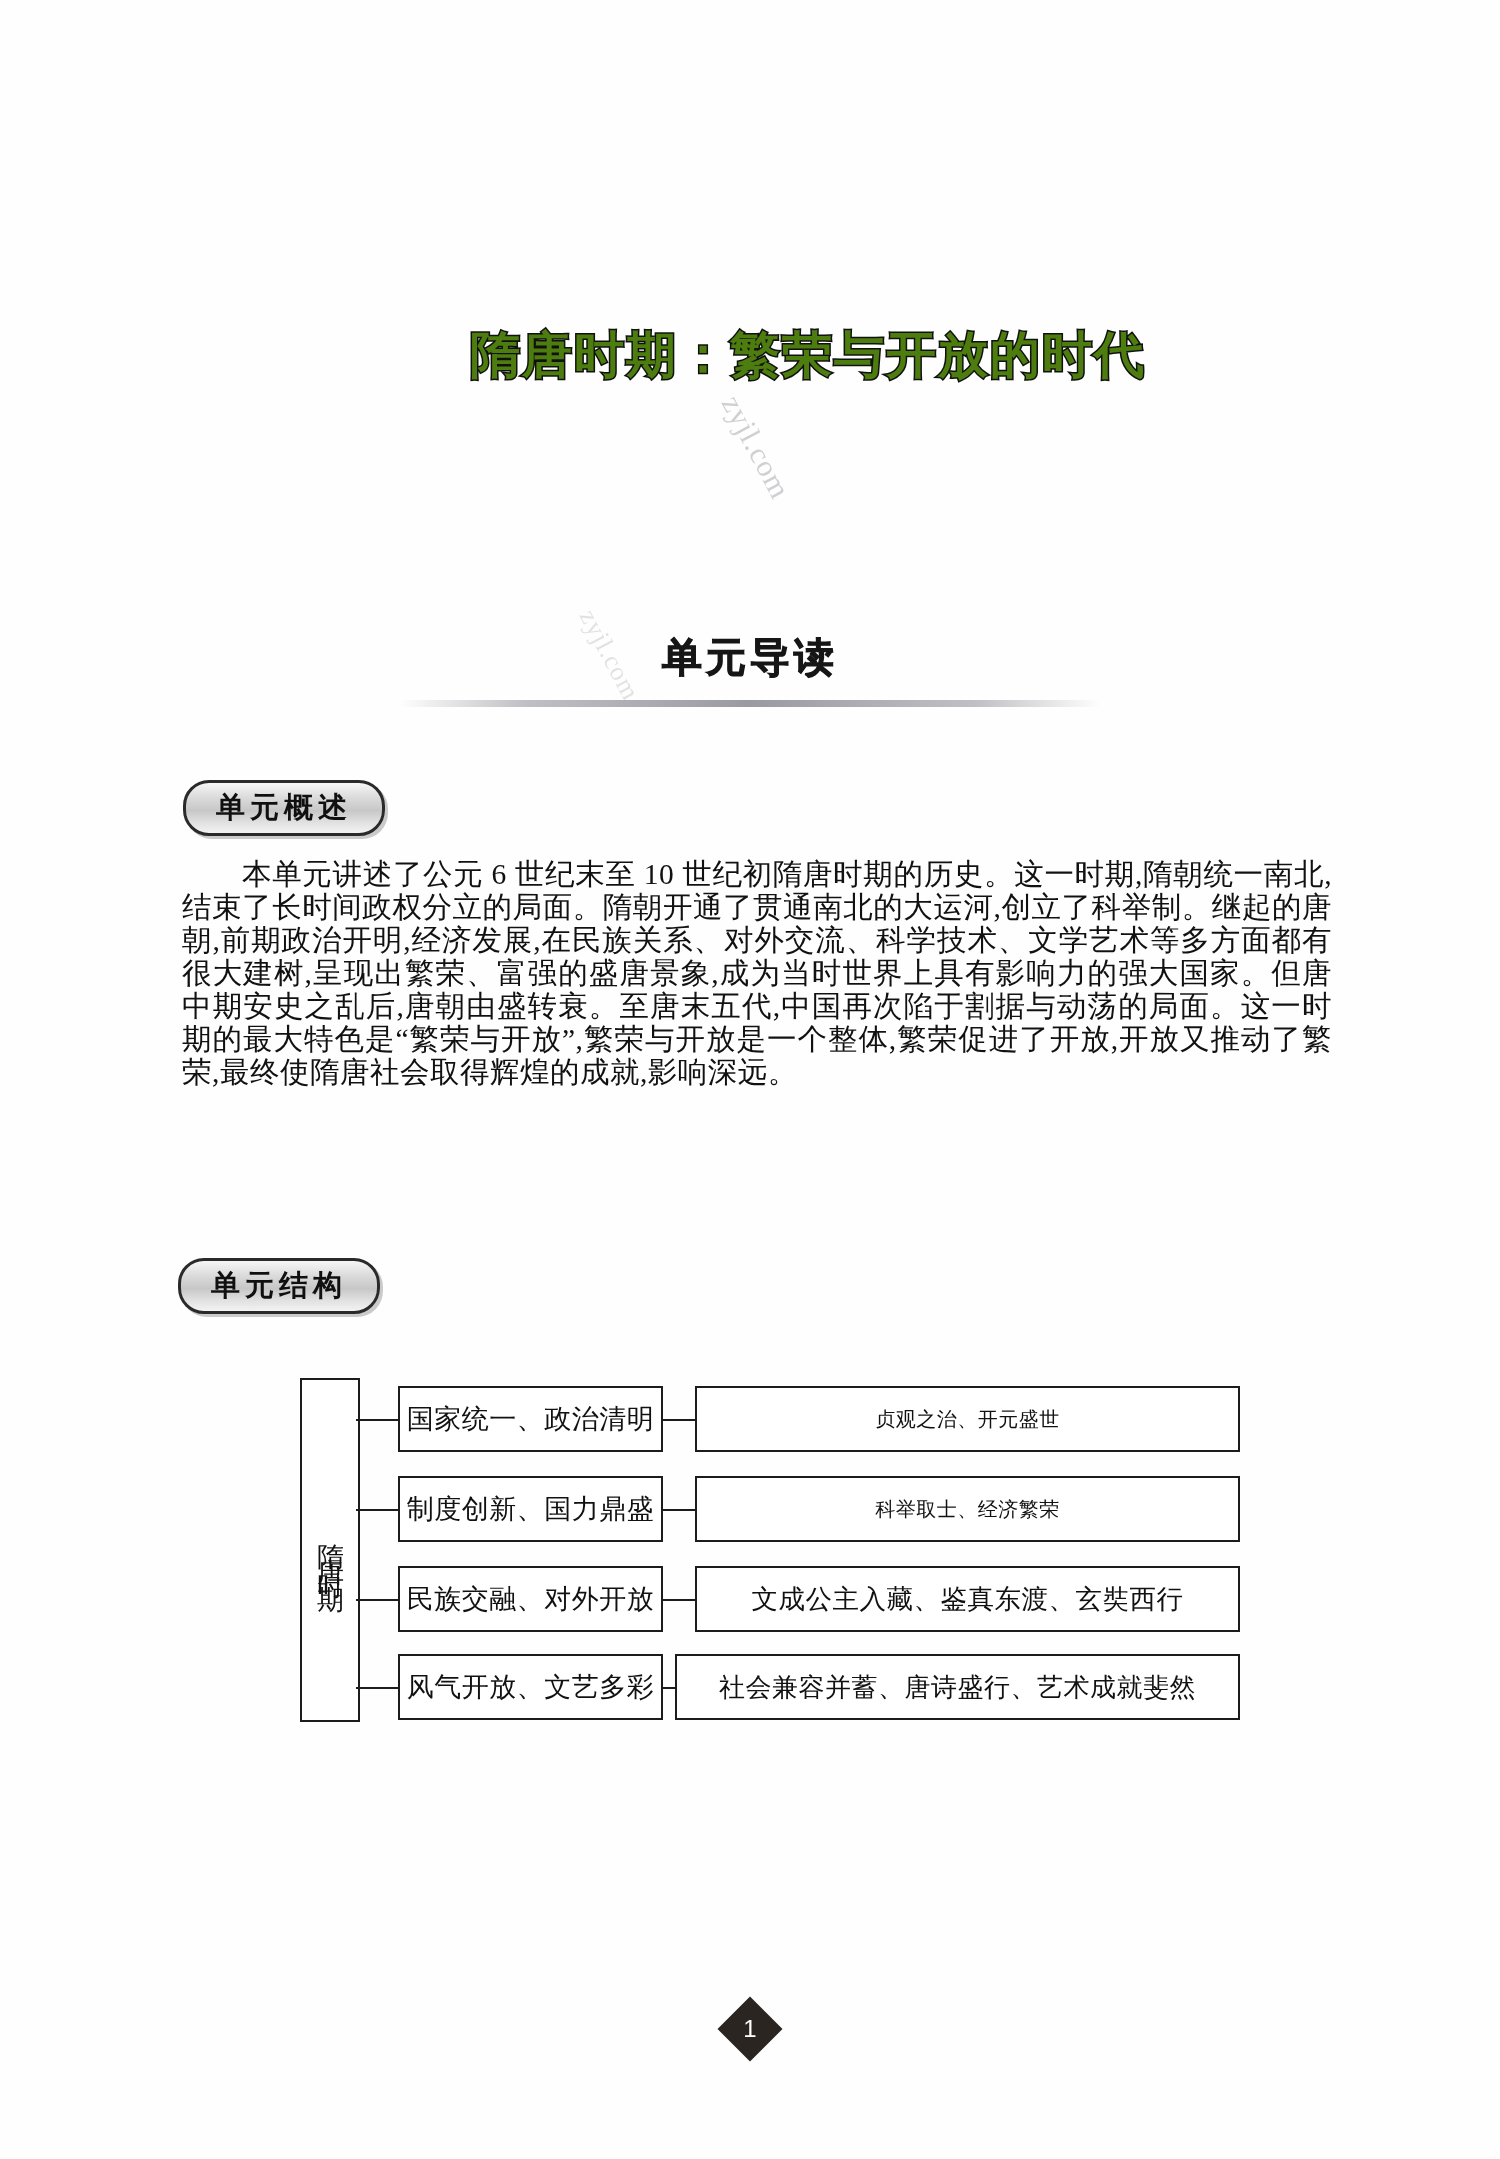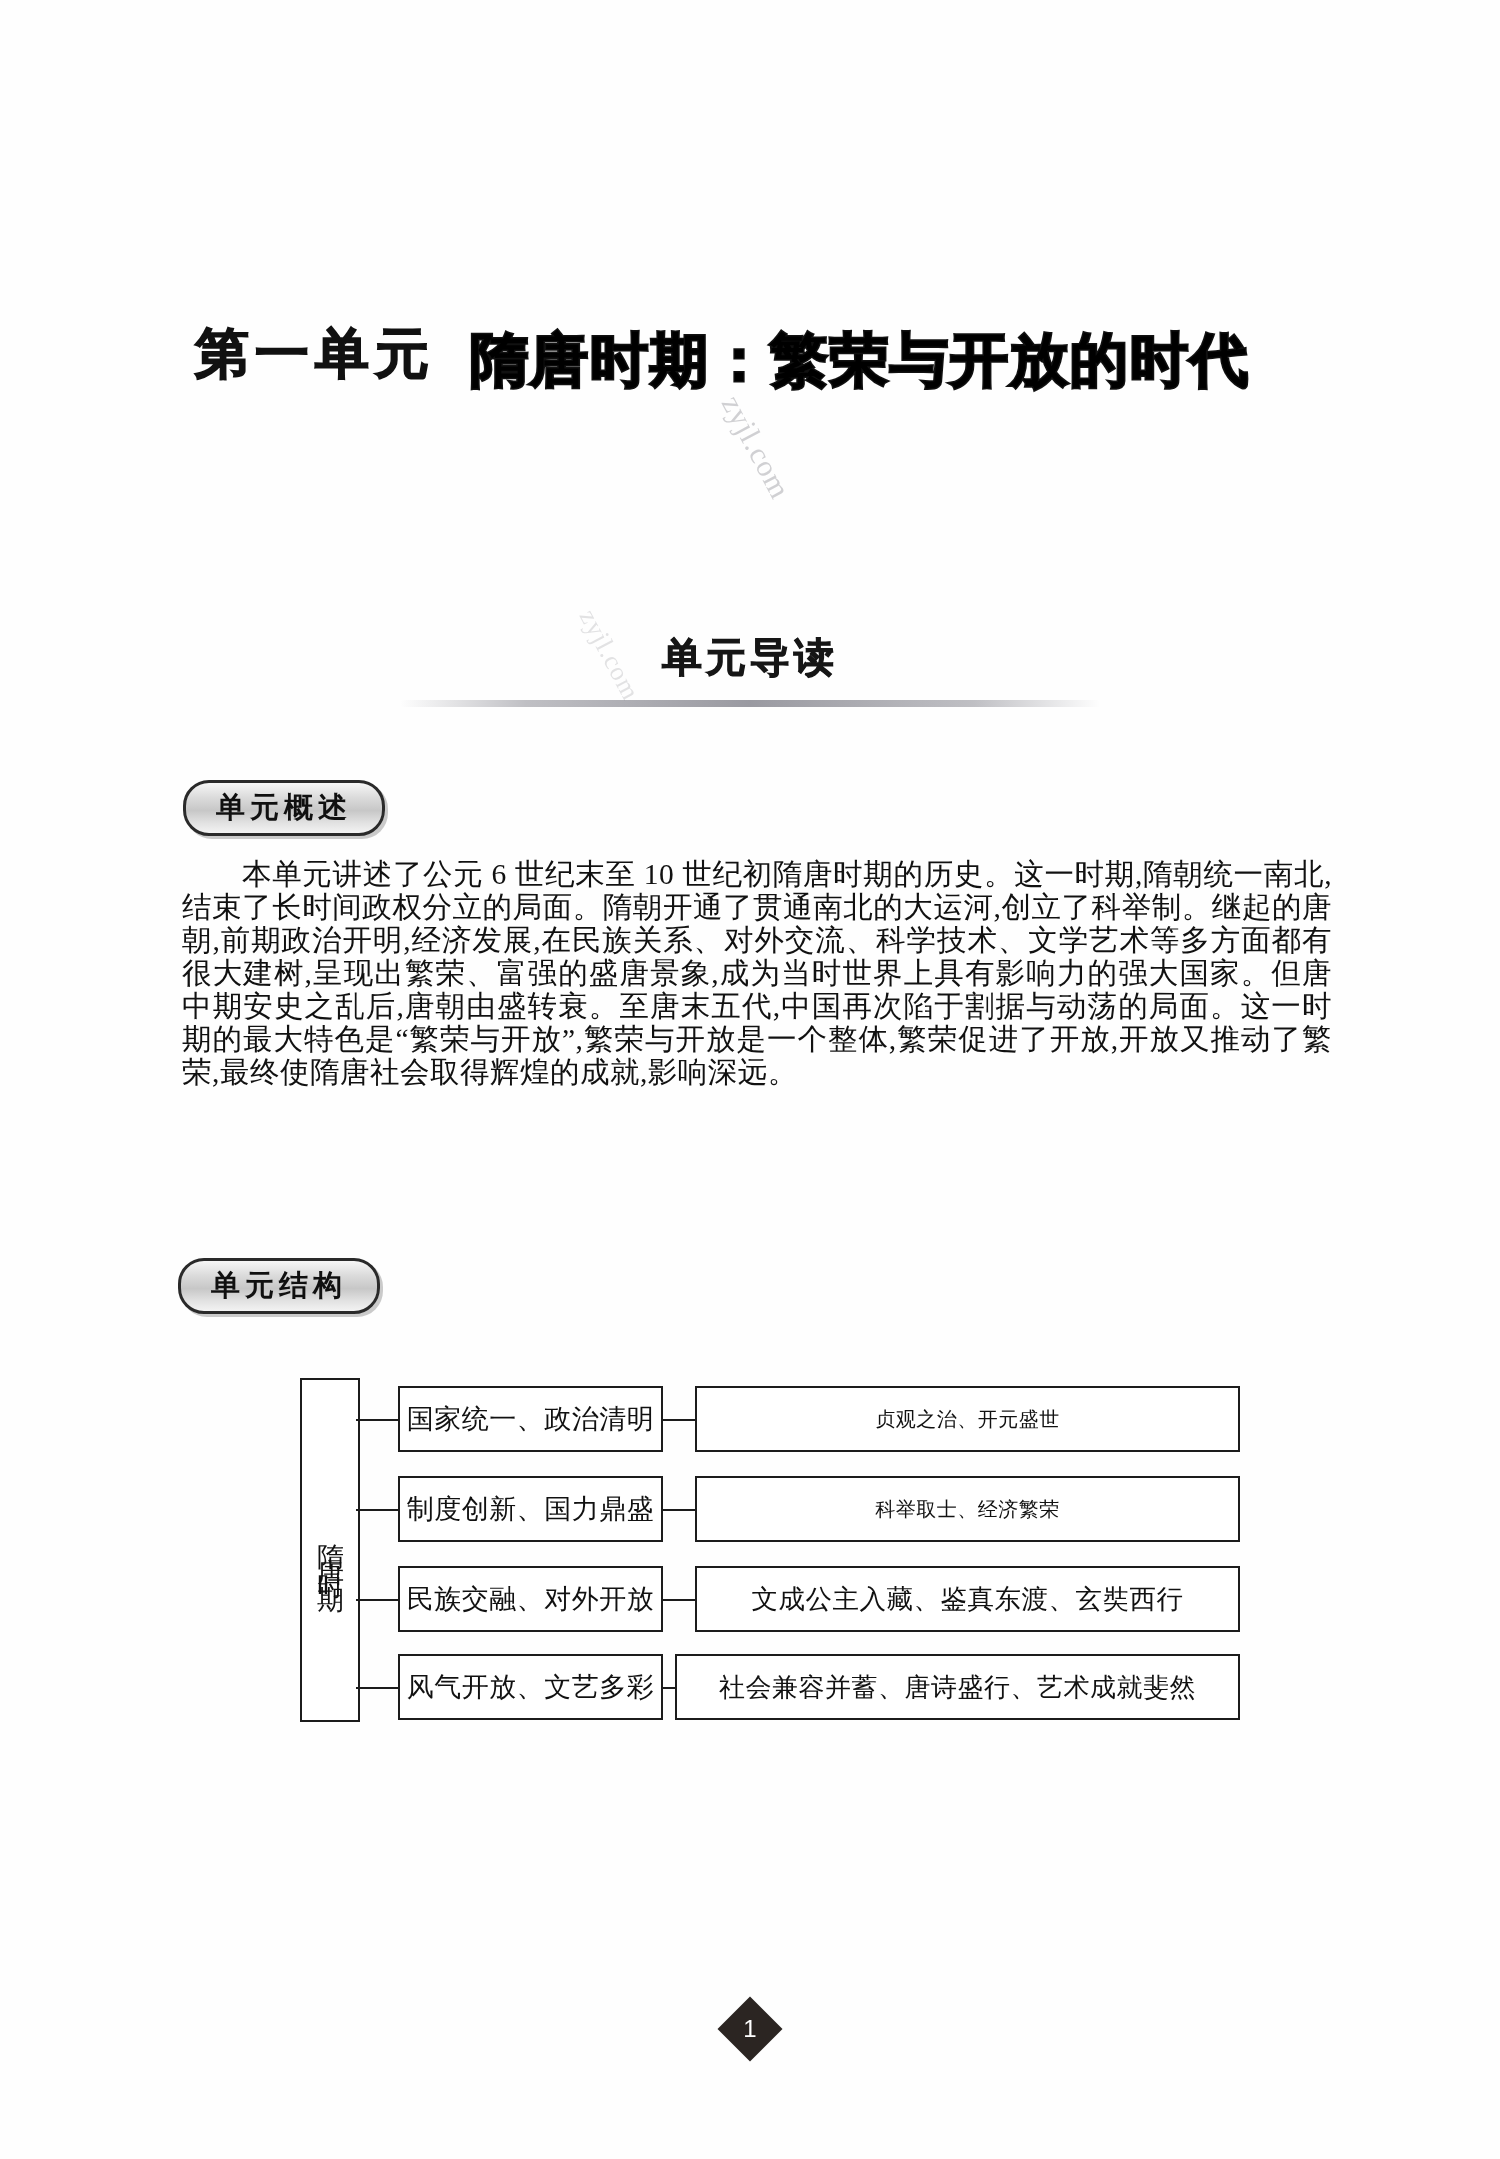--- a/index.html
+++ b/index.html
@@ -60,23 +60,23 @@
     letter-spacing: 6px;
     color: #111;
     -webkit-text-stroke: 1.5px #111;
   }
   .unit-title {
     position: absolute;
     left: 470px;
     top: 22px;
     font-family: "DejaVu Sans", sans-serif;
     font-weight: bold;
-    font-size: 58px;
+    font-size: 50px;
     letter-spacing: 2px;
-    color: #000000;
+    color: #4d7c0f;
     -webkit-text-stroke: 3px #111;
     paint-order: stroke fill;
     white-space: nowrap;
   }
 
   
   .guide-head {
     position: absolute;
     left: 0;
     top: 630px;
@@ -259,21 +259,20 @@
 </style>
 </head>
 <body>
 
 <div class="page">
 
   <div class="watermark">zyjl.com</div>
   <div class="watermark wm2">zyjl.com</div>
 
   <div class="unit-banner">
-    <div class="unit-no">第一单元</div>
     <div class="unit-title">隋唐时期：繁荣与开放的时代</div>
   </div>
 
   <div class="guide-head">
     <span class="label">单元导读</span>
   </div>
   <div class="guide-rule"></div>
 
   <div class="pill" id="pill-overview">单元概述</div>
   <div class="body-text">本单元讲述了公元 6 世纪末至 10 世纪初隋唐时期的历史。这一时期,隋朝统一南北,结束了长时间政权分立的局面。隋朝开通了贯通南北的大运河,创立了科举制。继起的唐朝,前期政治开明,经济发展,在民族关系、对外交流、科学技术、文学艺术等多方面都有很大建树,呈现出繁荣、富强的盛唐景象,成为当时世界上具有影响力的强大国家。但唐中期安史之乱后,唐朝由盛转衰。至唐末五代,中国再次陷于割据与动荡的局面。这一时期的最大特色是“繁荣与开放”,繁荣与开放是一个整体,繁荣促进了开放,开放又推动了繁荣,最终使隋唐社会取得辉煌的成就,影响深远。</div>

